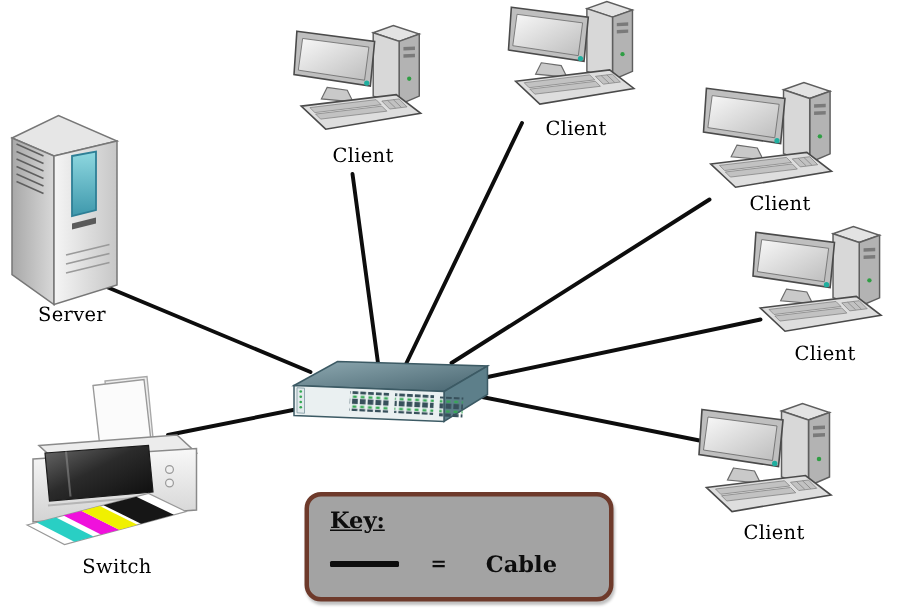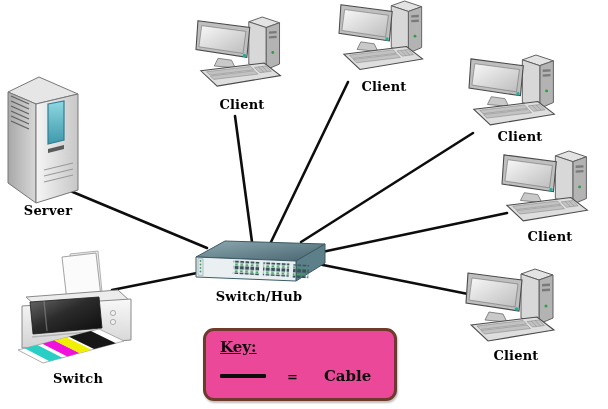--- a/index.html
+++ b/index.html
@@ -3,27 +3,27 @@
 <meta charset="utf-8">
 <style>
   html,body{margin:0;padding:0;background:#fff;}
   #canvas{
     position:relative;width:608px;height:409px;background:#ffffff;
     font-family:"DejaVu Serif","Liberation Serif",serif;overflow:hidden;
   }
   #diagram-svg{position:absolute;left:0;top:0;}
   .lbl{
     position:absolute;transform:translateX(-50%);
-    font-weight:bold;font-size:13px;color:#000;white-space:nowrap;letter-spacing:.2px;
+    font-weight:normal;font-size:13px;color:#000;white-space:nowrap;letter-spacing:.2px;
   }
   .keybox{
     position:absolute;left:203px;top:328px;width:174px;height:62px;
-    background:#ec4899;border:3px solid #6e3a2b;border-radius:11px;
+    background:#a3a3a3;border:3px solid #6e3a2b;border-radius:11px;
     box-shadow:1px 2px 2px rgba(0,0,0,.25);
-    padding:5px 0 0 14px;box-sizing:content-box;
+    padding:5px 12px 0 14px;box-sizing:content-box;
   }
   .keytitle{
     display:inline-block;font-weight:bold;font-size:15px;color:#0d0d0d;
     text-decoration:underline;margin-top:2px;
   }
   .keyrow{margin-top:11px;display:flex;align-items:center;}
   .swatch{display:inline-block;width:46px;height:4px;background:#0d0d0d;border-radius:1px;}
   .keyeq{font-weight:bold;font-size:13px;color:#0d0d0d;margin-left:21px;}
   .keycable{font-weight:bold;font-size:15px;color:#0d0d0d;margin-left:26px;}
 </style>
@@ -158,21 +158,20 @@
 
   <use href="#client-sym" transform="translate(196,17) scale(0.96)"></use>
   <use href="#client-sym" transform="translate(339,1) scale(0.95)"></use>
   <use href="#client-sym" transform="translate(469,55) scale(0.97)"></use>
   <use href="#client-sym" transform="translate(502,151) scale(0.97)"></use>
   <use href="#client-sym" transform="translate(466,269) scale(1)"></use>
 </svg>
 
 <div class="lbl" style="left:48px;top:203px">Server</div>
 <div class="lbl" style="left:78px;top:371px">Switch</div>
-<div class="lbl" style="left:259px;top:289px">Switch/Hub</div>
 <div class="lbl" style="left:242px;top:97px">Client</div>
 <div class="lbl" style="left:384px;top:79px">Client</div>
 <div class="lbl" style="left:520px;top:129px">Client</div>
 <div class="lbl" style="left:550px;top:229px">Client</div>
 <div class="lbl" style="left:516px;top:348px">Client</div>
 
 <div class="keybox">
   <span class="keytitle">Key:</span>
   <div class="keyrow">
     <span class="swatch"></span>

